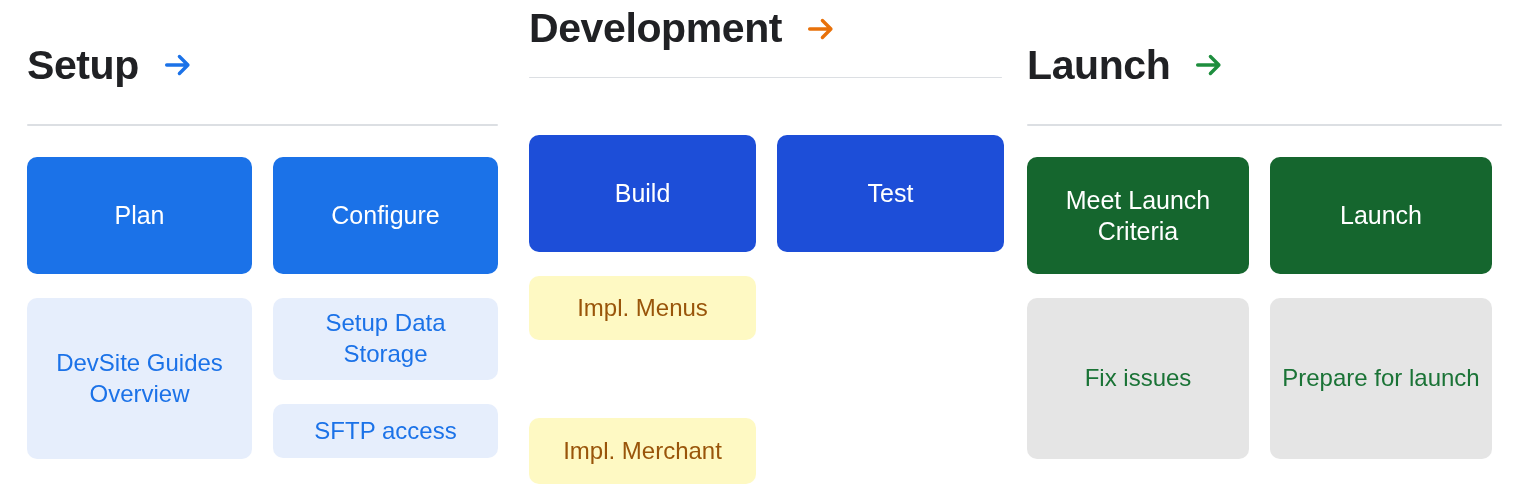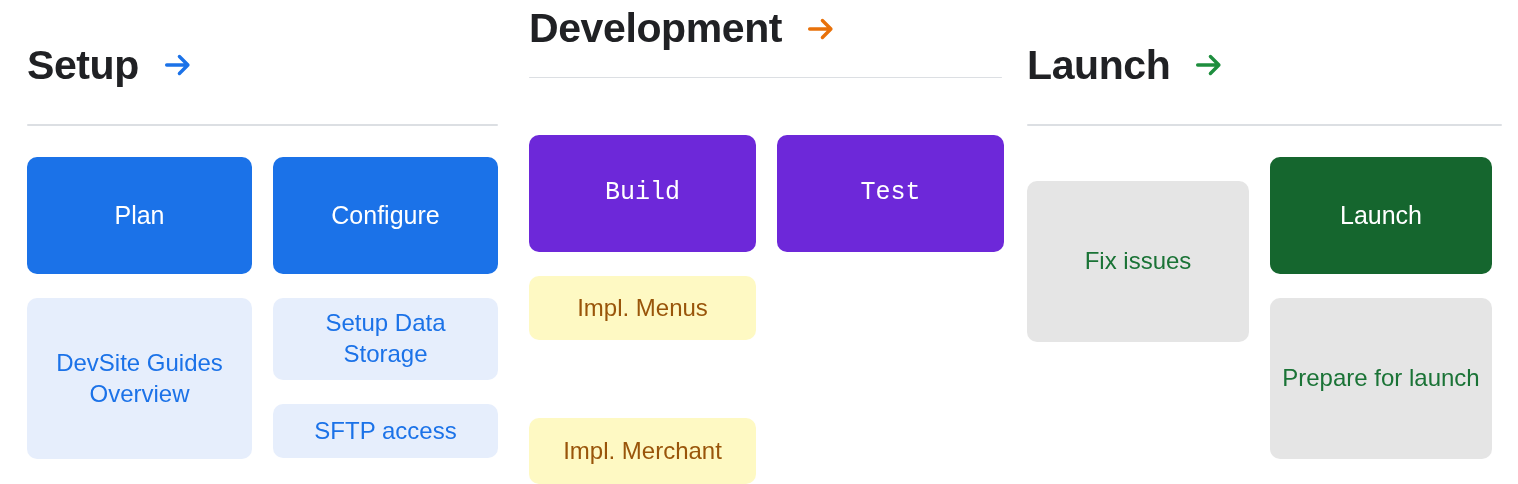--- a/index.html
+++ b/index.html
@@ -97,21 +97,21 @@
     align-items: center;
     justify-content: center;
     text-align: center;
     color: #ffffff;
     font-size: 25px;
     line-height: 1.22;
     padding: 4px 10px;
     box-sizing: border-box;
   }
   .c-blue   { background: #1b72e8; }
-  .c-orange { background: #6d28d9; font-family: Liberation Mono, monospace; }
+  .c-orange { background: #1d4ed8; }
   .c-green  { background: #15662e; }
 
   
   .sub-stack {
     margin-top: 24px;
     flex: 1 1 auto;
     display: flex;
     flex-direction: column;
   }
   .card-sub {
@@ -201,20 +201,21 @@
       <div class="phase-header">
         <span class="phase-title">Launch</span>
         <svg class="arrow-icon" viewBox="0 0 24 24" fill="none" aria-hidden="true">
           <path d="M4 12h15M13 6l6 6-6 6" stroke="#1e8e3e" stroke-width="2.4" stroke-linecap="round" stroke-linejoin="round"></path>
         </svg>
       </div>
       <div class="phase-divider"></div>
 
       <div class="phase-body">
         <div class="track">
+          <div class="card-primary c-green">Meet Launch Criteria</div>
           <div class="sub-stack">
             <div class="card-sub s-green h-full">Fix issues</div>
           </div>
         </div>
 
         <div class="track">
           <div class="card-primary c-green">Launch</div>
           <div class="sub-stack">
             <div class="card-sub s-green h-full">Prepare for launch</div>
           </div>

